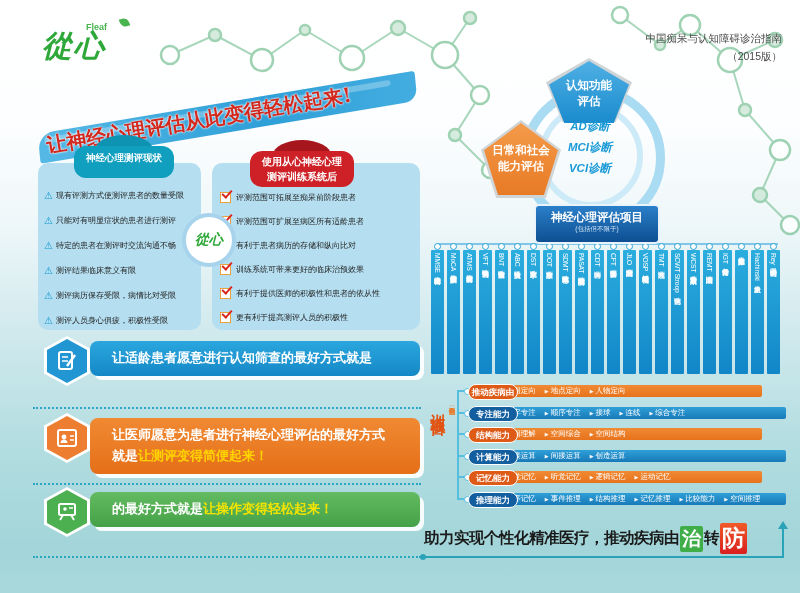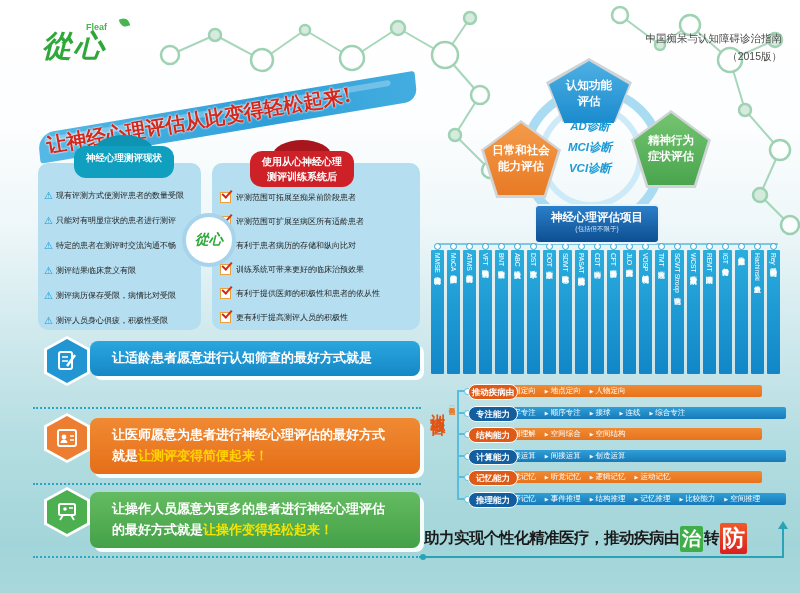--- a/index.html
+++ b/index.html
@@ -183,27 +183,20 @@
       <span>评估</span>
     </div>
   </div>
   <div class="abs pent left">
     <div class="out"></div>
     <div class="in">
       <span>日常和社会</span>
       <span>能力评估</span>
     </div>
   </div>
-  <div class="abs pent right">
-    <div class="out"></div>
-    <div class="in">
-      <span>精神行为</span>
-      <span>症状评估</span>
-    </div>
-  </div>
   <div class="abs diag" style="top:119px">AD诊断</div>
   <div class="abs diag" style="top:140px">MCI诊断</div>
   <div class="abs diag" style="top:161px">VCI诊断</div>
 
   <div class="abs panel status">
     <div class="plist">
       <div class="row">
           <span class="warn">⚠</span>
           <span class="t">现有评测方式使测评患者的数量受限</span>
         </div>
@@ -440,21 +433,20 @@
           <path d="M4.5 16c0-2.2 1.6-3.4 3.5-3.4s3.5 1.2 3.5 3.4z" fill="#fff"></path>
           <line x1="14" y1="9" x2="18" y2="9" stroke="#fff" stroke-width="1.5"></line>
           <line x1="14" y1="13" x2="18" y2="13" stroke="#fff" stroke-width="1.5"></line>
         </svg>
     </div>
   </div>
 
   <div class="abs sep" style="top:483px"></div>
 
   <div class="abs banner b3">
-    <div><span>让操作人员愿意为更多的患者进行神经心理评估</span></div>
     <div><span>的最好方式就是</span><span class="hl">让操作变得轻松起来！</span></div>
   </div>
   <div class="abs hex h3">
     <div class="ho"></div>
     <div class="hi">
       <svg width="22" height="22" viewBox="0 0 22 22">
           <rect x="3" y="3" width="16" height="11" rx="1.5" fill="none" stroke="#fff" stroke-width="2"></rect>
           <circle cx="9" cy="8" r="1.8" fill="#fff"></circle>
           <line x1="13" y1="7" x2="17" y2="7" stroke="#fff" stroke-width="1.5"></line>
           <line x1="7" y1="14" x2="4" y2="19" stroke="#fff" stroke-width="1.8"></line>

